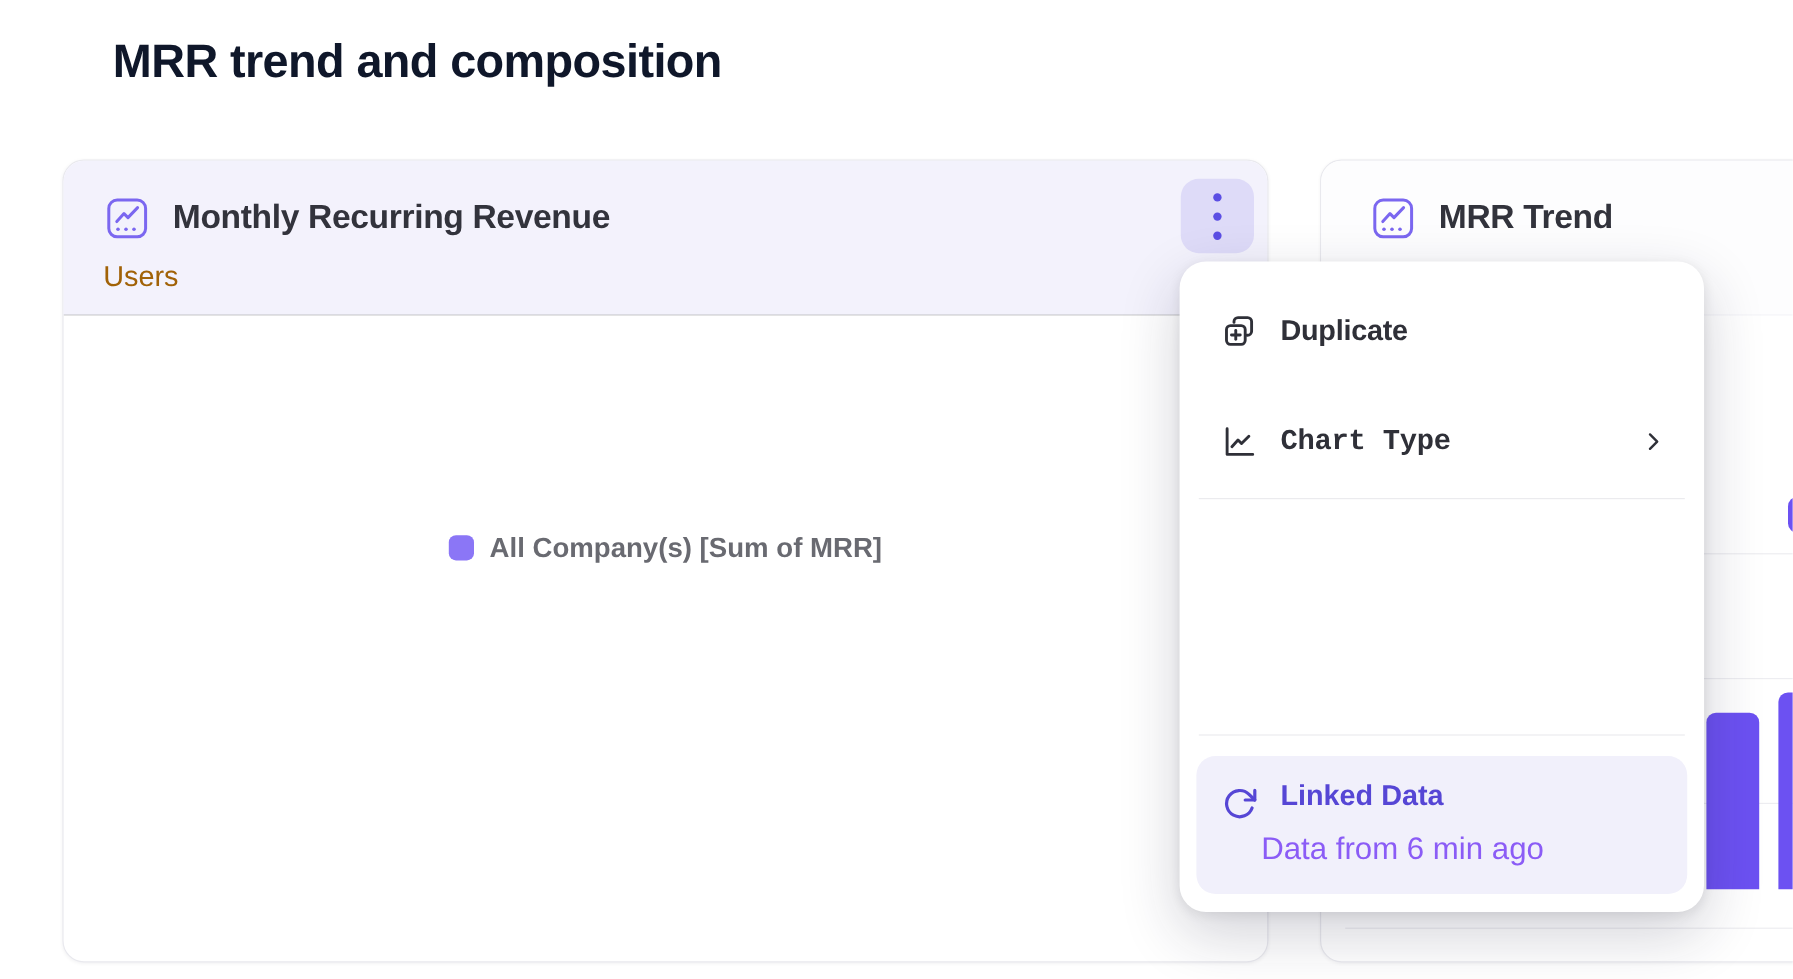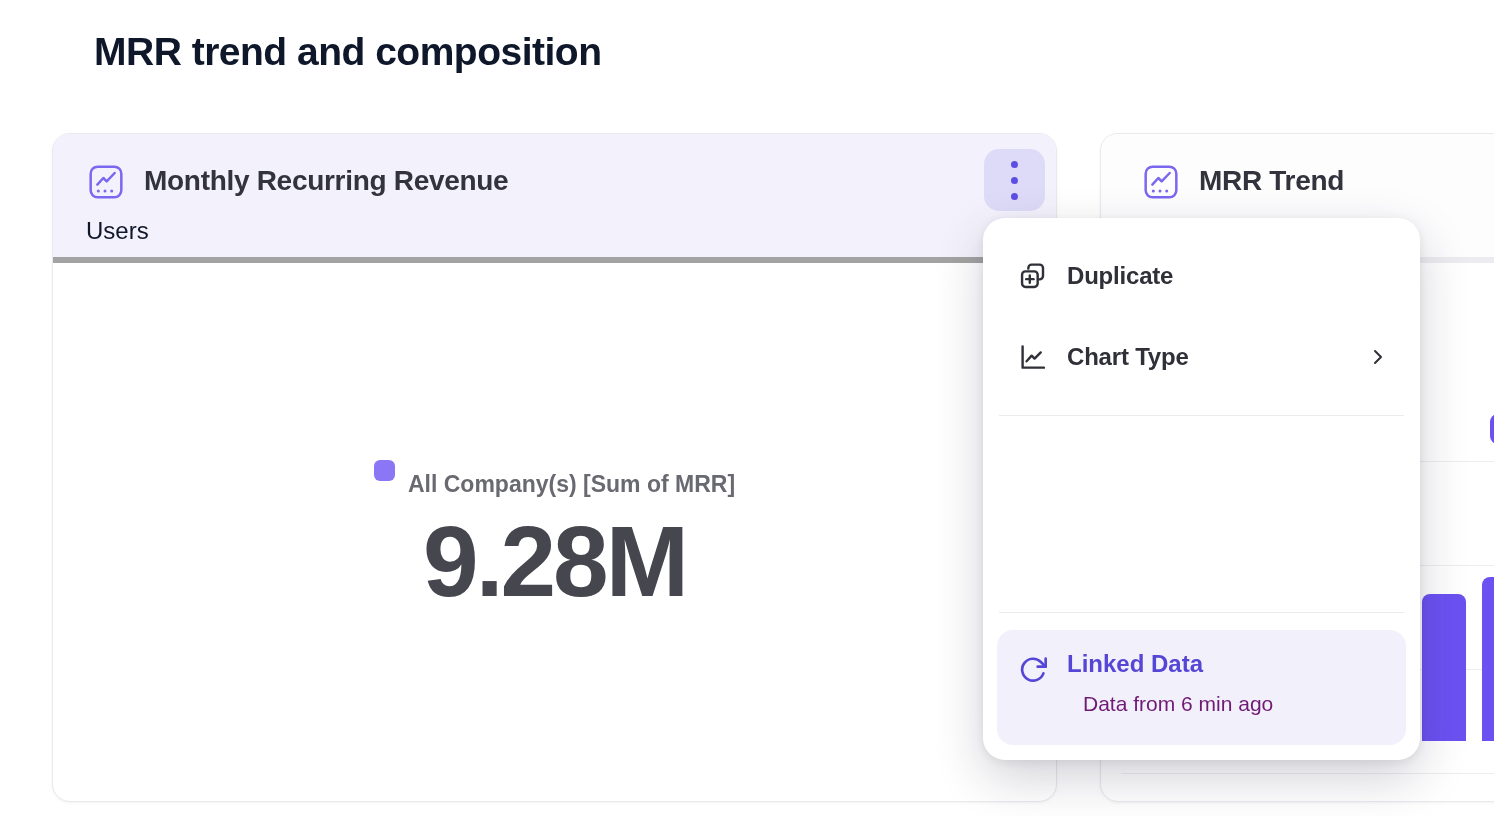--- a/index.html
+++ b/index.html
@@ -33,21 +33,21 @@
     border-radius: 18px;
     box-shadow: 0 1px 3px rgba(25,25,40,0.05);
   }
   .card-left { left: 52px; width: 1005px; }
   .card-right { left: 1100px; width: 520px; }
 
   .card-header {
     position: relative;
     height: 129px;
     border-radius: 17px 17px 0 0;
-    border-bottom: 6px solid #a3a3a3;
+    border-bottom: 1px solid #a3a3a3;
   }
   .card-left .card-header { background: #f3f2fc; }
   .card-right .card-header { background: #fdfdfe; border-bottom-color: #ececf0; }
 
   .widget-icon {
     position: absolute;
     left: 33px; top: 28px;
     width: 40px; height: 40px;
   }
   .card-right .widget-icon { left: 40px; }
@@ -59,21 +59,21 @@
     font-weight: 700;
     letter-spacing: -0.3px;
     color: #32333c;
   }
   .card-right .card-title { left: 98px; }
 
   .card-subtitle {
     position: absolute;
     left: 33px; top: 83px;
     font-size: 24px;
-    color: #0f172a;
+    color: #a16207;
   }
 
   .kebab-button {
     position: absolute;
     left: 931px; top: 15px;
     width: 61px; height: 62px;
     background: #dedbf8;
     border-radius: 15px;
     display: flex;
     flex-direction: column;
@@ -104,21 +104,20 @@
   }
   .legend-swatch {
     width: 21px; height: 21px;
     border-radius: 6px;
     background: #8b76f6;
   }
   .legend-text {
     font-size: 23px;
     font-weight: 600;
     color: #696a71;
-    margin-top: 28px;
   }
   .kpi-value {
     margin-top: 6px;
     font-size: 100px;
     font-weight: 700;
     letter-spacing: -3px;
     color: #45464e;
   }
 
   
@@ -171,21 +170,21 @@
   }
   .menu-item .mi-label {
     position: absolute;
     left: 84px;
     font-size: 24px;
     font-weight: 600;
     letter-spacing: -0.2px;
     color: #2f3038;
   }
   .mi-duplicate { top: 29px; padding-left: 33px; }
-  .mi-chart-type { top: 110px; }
+  .mi-chart-type { top: 121px; font-family: Liberation Mono, monospace; }
   .mi-copy-url { top: 226px; }
   .mi-linked-copy { top: 309px; }
   .mi-chevron {
     position: absolute;
     left: 383px;
     width: 24px; height: 24px;
   }
   .menu-divider {
     position: absolute;
     left: 16px; right: 16px;
@@ -210,23 +209,23 @@
   }
   .refresh-label {
     position: absolute;
     left: 70px; top: 20px;
     font-size: 24px;
     font-weight: 700;
     color: #5646d5;
   }
   .refresh-sublabel {
     position: absolute;
-    left: 86px; top: 62px;
-    font-size: 21px;
-    color: #701a75;
+    left: 54px; top: 62px;
+    font-size: 26px;
+    color: #8b5cf6;
   }
 
   svg { display: block; }
 </style>
 </head>
 <body>
 
 <div class="screen">
 
   <div class="page-title">MRR trend and composition</div>
@@ -248,21 +247,20 @@
         <span class="dot"></span>
         <span class="dot"></span>
         <span class="dot"></span>
       </div>
     </div>
     <div class="kpi-body">
       <div class="kpi-legend">
         <span class="legend-swatch"></span>
         <span class="legend-text">All Company(s) [Sum of MRR]</span>
       </div>
-      <div class="kpi-value">9.28M</div>
     </div>
   </div>
 
   <div class="card card-right">
     <div class="card-header">
       <span class="widget-icon">
         <svg viewBox="0 0 24 24" width="40" height="40" fill="none" stroke="#7b67f0" stroke-width="1.5" stroke-linecap="round" stroke-linejoin="round">
           <rect x="2.8" y="2.8" width="18.4" height="18.4" rx="4.2"></rect>
           <polyline points="6.8 13.6 10.4 9.6 12.4 11.6 17.2 6.6"></polyline>
           <circle cx="7.4" cy="17.4" r="0.9" fill="#7b67f0" stroke="none"></circle>

